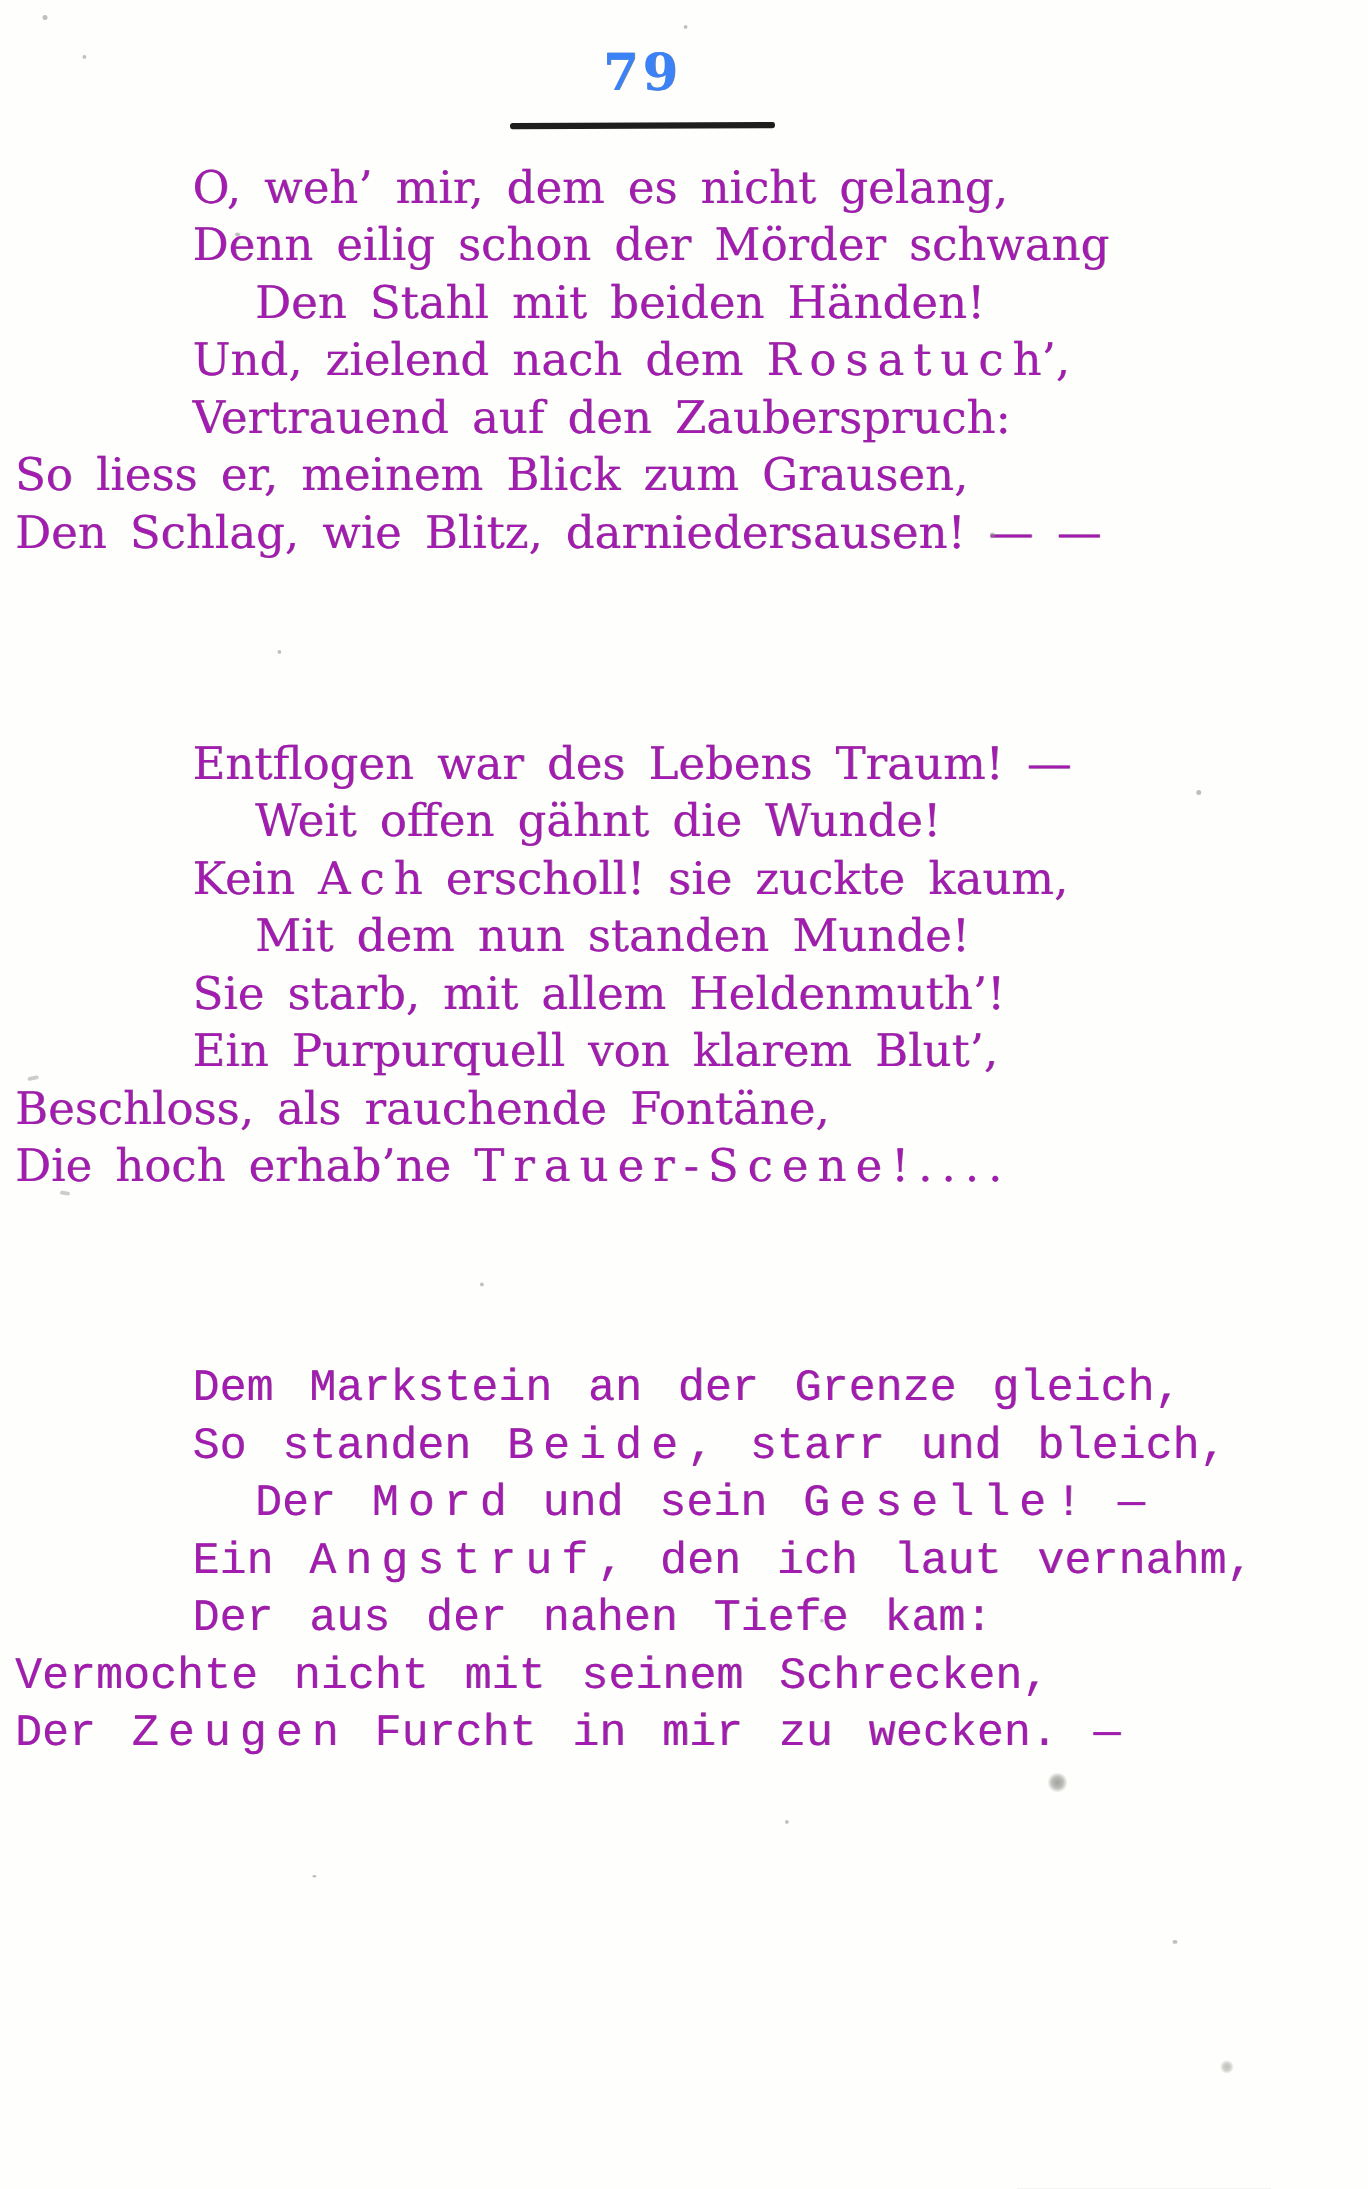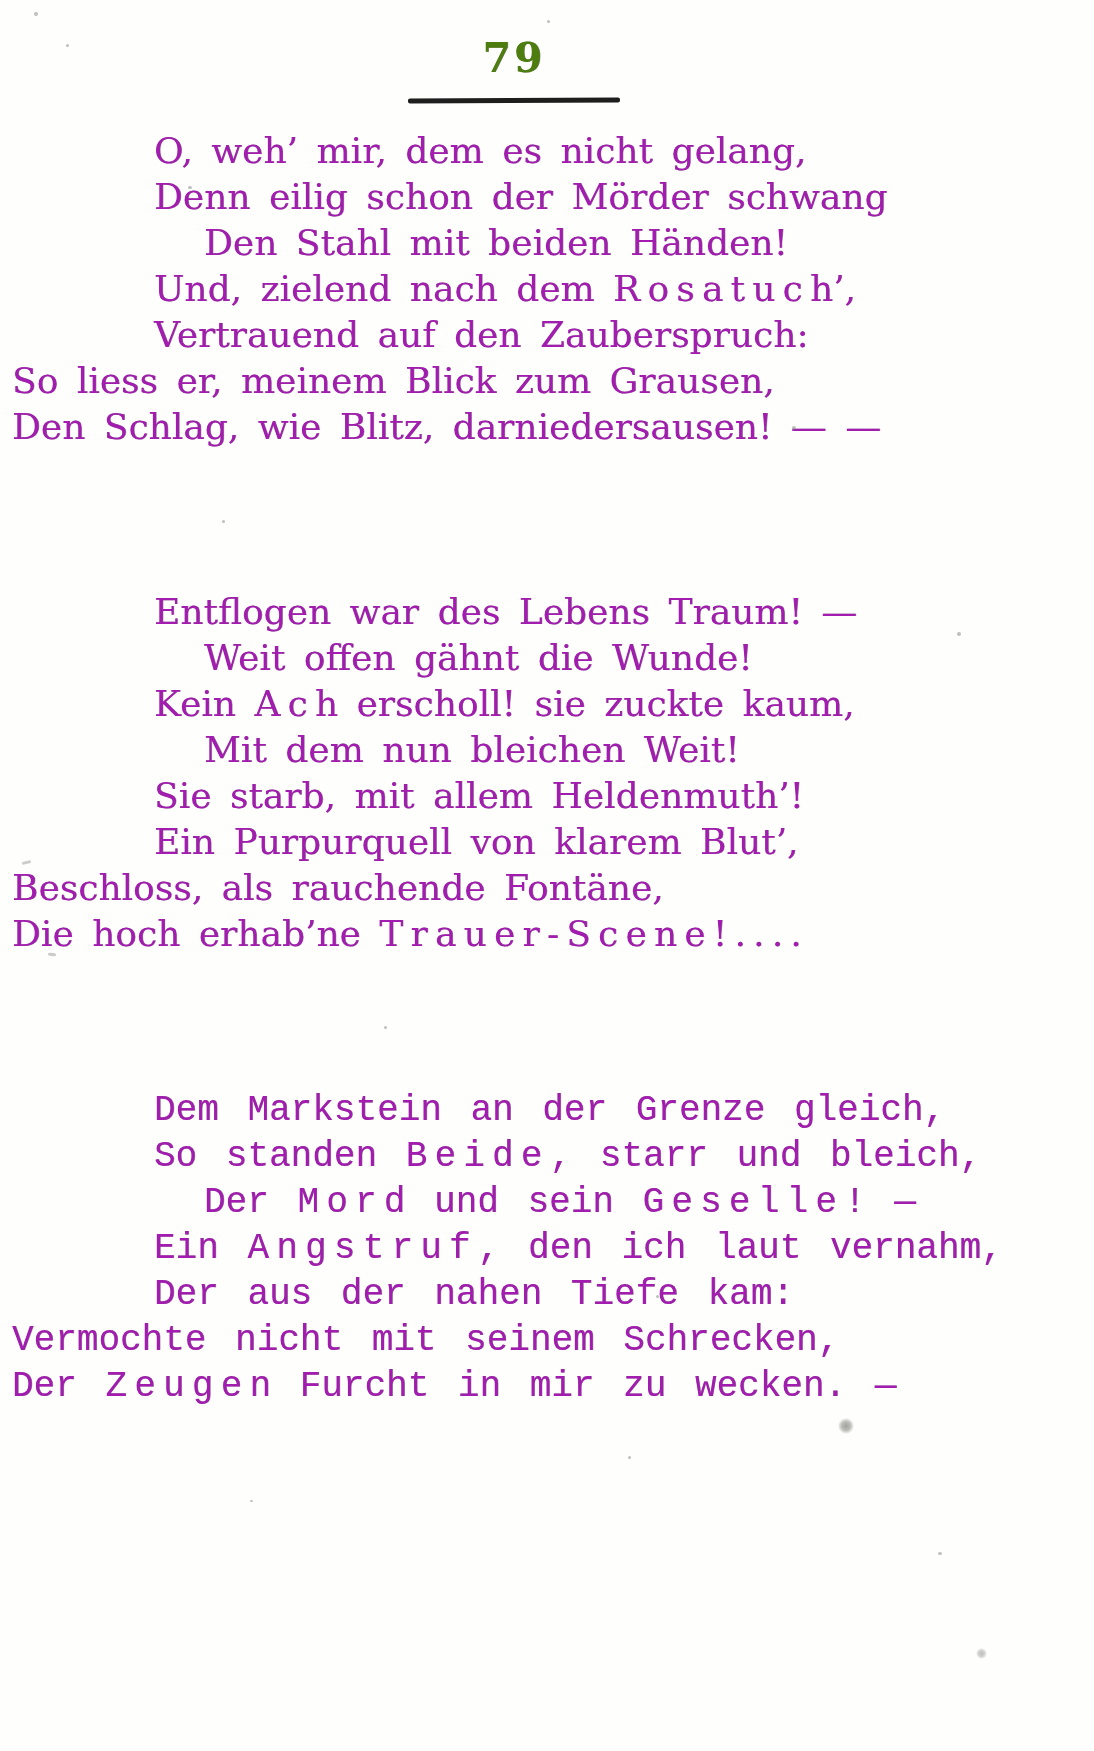--- a/index.html
+++ b/index.html
@@ -19,21 +19,21 @@
   }
   .page-number {
     position: absolute;
     top: 34px;
     left: 408px;
     width: 212px;
     text-align: center;
     font-size: 41px;
     font-weight: bold;
     letter-spacing: 3px;
-    color: #4d7c0f;
+    color: #3b82f6;
     text-shadow: 0.5px 0 0 rgba(0,0,0,0.45);
   }
   .header-rule {
     position: absolute;
     top: 98px;
     left: 408px;
     width: 212px;
     height: 5px;
     background: #1e1e1e;
     border-radius: 2px;
@@ -96,21 +96,21 @@
     <div class="line ind-b">Und, zielend nach dem R o s a t u c h’,</div>
     <div class="line ind-b">Vertrauend auf den Zauberspruch:</div>
     <div class="line ind-a">So liess er, meinem Blick zum Grausen,</div>
     <div class="line ind-a">Den Schlag, wie Blitz, darniedersausen! — —</div>
   </div>
 
   <div class="stanza stanza-2">
     <div class="line ind-b">Entflogen war des Lebens Traum! —</div>
     <div class="line ind-c">Weit offen gähnt die Wunde!</div>
     <div class="line ind-b">Kein A c h erscholl! sie zuckte kaum,</div>
-    <div class="line ind-c">Mit dem nun bleichen Weit!</div>
+    <div class="line ind-c">Mit dem nun standen Munde!</div>
     <div class="line ind-b">Sie starb, mit allem Heldenmuth’!</div>
     <div class="line ind-b">Ein Purpurquell von klarem Blut’,</div>
     <div class="line ind-a">Beschloss, als rauchende Fontäne,</div>
     <div class="line ind-a">Die hoch erhab’ne T r a u e r - S c e n e ! . . . .</div>
   </div>
 
   <div class="stanza stanza-3">
     <div class="line ind-b">Dem Markstein an der Grenze gleich,</div>
     <div class="line ind-b">So standen B e i d e , starr und bleich,</div>
     <div class="line ind-c">Der M o r d und sein G e s e l l e ! —</div>

